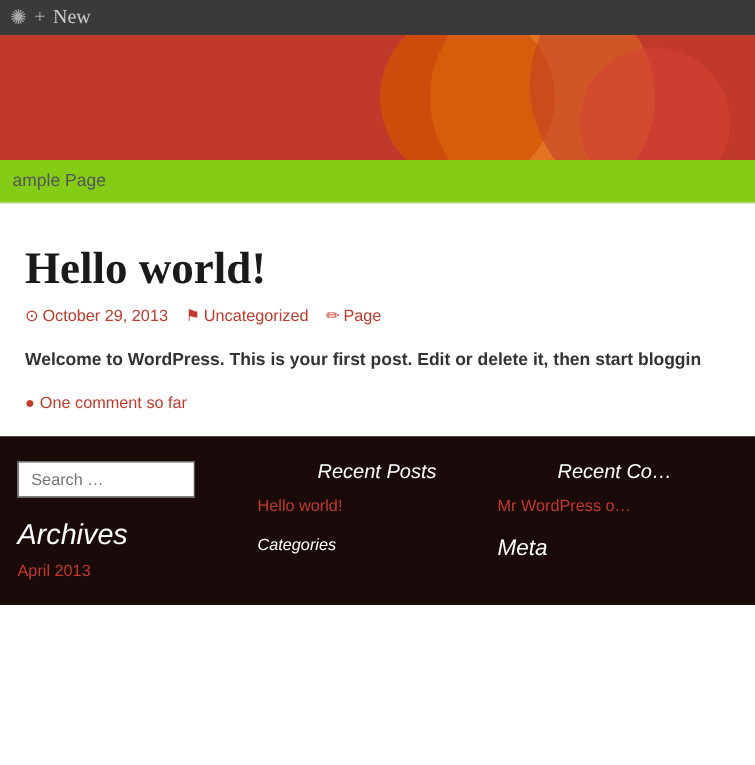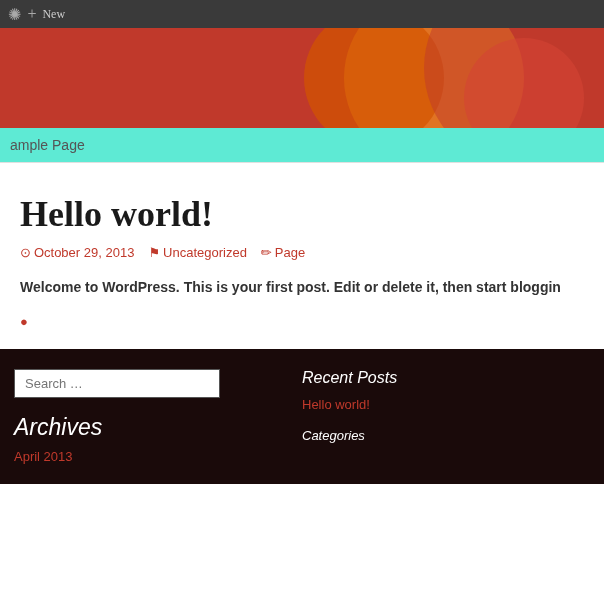--- a/index.html
+++ b/index.html
@@ -13,21 +13,21 @@
       align-items: center;
       padding: 0 8px;
       gap: 6px;
     }
     .admin-bar-wp-icon {
       color: #aaa;
       font-size: 16px;
     }
     .admin-bar-new {
       color: #ccc;
-      font-size: 12px;
+      font-size: 16px;
       display: flex;
       align-items: center;
       gap: 4px;
     }
     .admin-bar-plus {
       color: #aaa;
       font-size: 16px;
     }
 
     
@@ -73,21 +73,21 @@
       height: 200px;
       border-radius: 50%;
       background: #c0392b;
       top: -60px;
       right: -20px;
       opacity: 0.5;
     }
 
     
     .site-nav {
-      background: #5eead4;
+      background: #84cc16;
       border-bottom: 1px solid #e0e0e0;
       padding: 8px 0 8px 10px;
     }
     .site-nav a {
       color: #555;
       font-size: 14px;
       text-decoration: none;
       font-family: Arial, sans-serif;
     }
 
@@ -155,36 +155,37 @@
       background: #1a0a0a;
       padding: 20px 14px 16px 14px;
       display: flex;
       gap: 0;
     }
     .footer-col {
       flex: 1;
       padding-right: 10px;
     }
     .footer-search-input {
-      width: 206px;
+      width: 142px;
       padding: 6px 10px;
       border: 1px solid #555;
       background: #fff;
       color: #555;
       font-size: 13px;
       font-family: Arial, sans-serif;
       outline: none;
     }
     .footer-section-title {
       color: #fff;
       font-size: 16px;
       font-style: italic;
       font-family: Arial, sans-serif;
       margin-bottom: 10px;
       font-weight: normal;
+      margin-left: 48px;
     }
     .footer-link {
       color: #c0392b;
       font-size: 13px;
       font-family: Arial, sans-serif;
       text-decoration: none;
       display: block;
       margin-bottom: 4px;
     }
     .footer-archives-title {
@@ -250,30 +251,36 @@
     <span class="post-meta-edit">
       <span>✏</span>
       <span>Page</span>
     </span>
   </div>
 
   <p class="post-excerpt">Welcome to WordPress. This is your first post. Edit or delete it, then start bloggin</p>
 
   <div class="post-comments">
     <span>●</span>
+    <span>One comment so far</span>
   </div>
 </div>
 
 <div class="site-footer">
 
   <div class="footer-col">
     <input class="footer-search-input" type="text" placeholder="Search …" style="">
     <div class="footer-archives-title">Archives</div>
     <a class="footer-link" href="#">April 2013</a>
   </div>
 
   <div class="footer-col">
     <div class="footer-section-title">Recent Posts</div>
     <a class="footer-link" href="#">Hello world!</a>
     <div class="footer-categories-title">Categories</div>
   </div>
 
+  <div class="footer-col">
+    <div class="footer-section-title">Recent Co…</div>
+    <a class="footer-link" href="#">Mr WordPress o…</a>
+    <div class="footer-meta-title">Meta</div>
+  </div>
 </div>
 
 </body></html>

